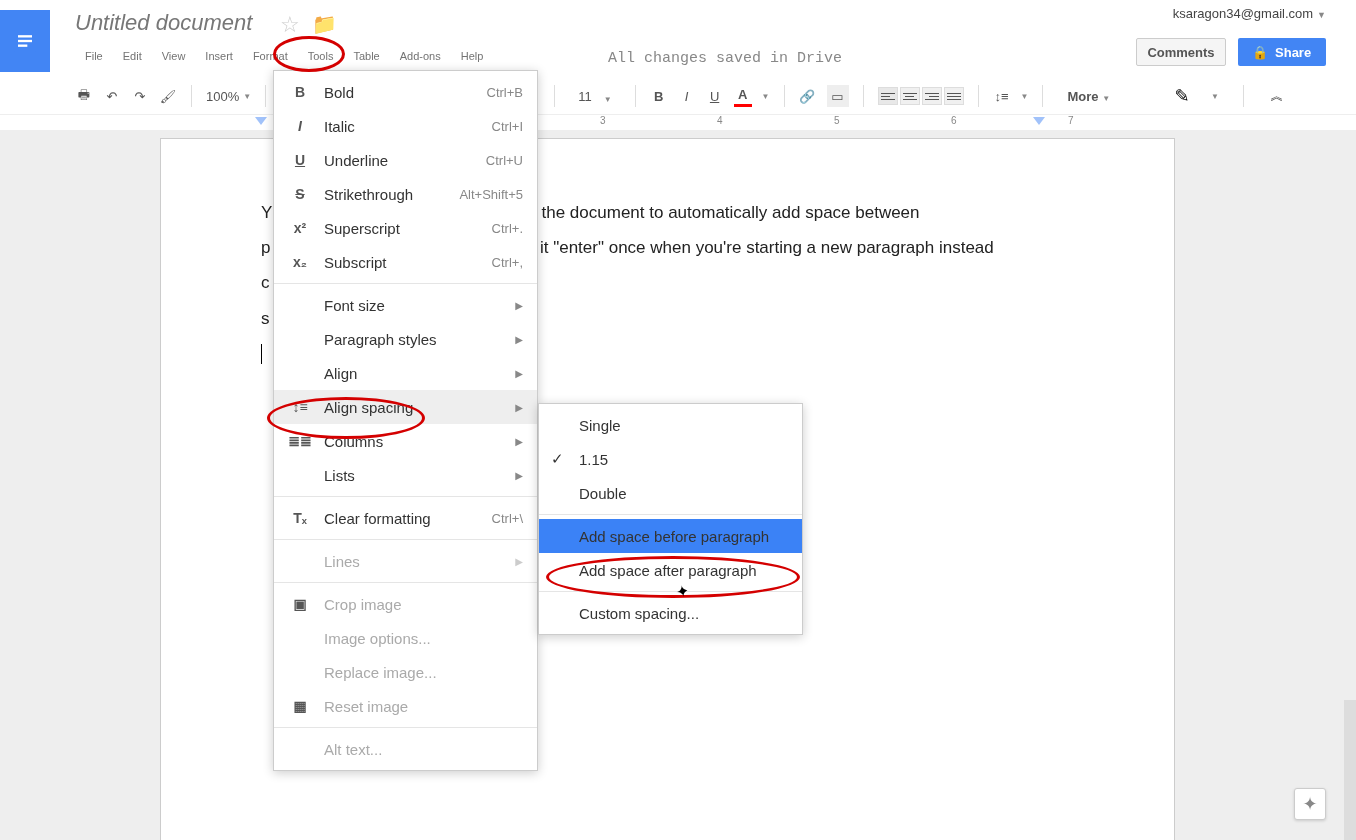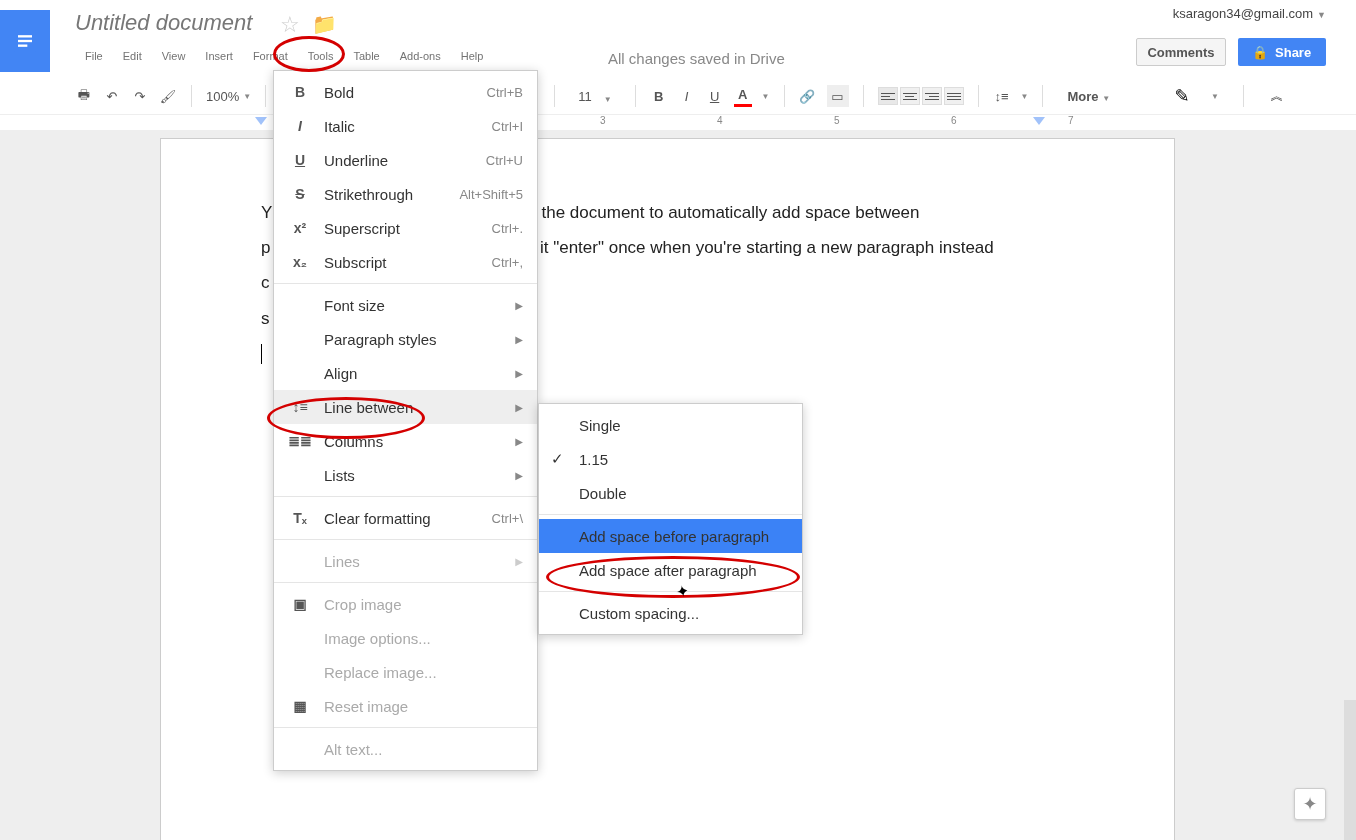--- a/index.html
+++ b/index.html
@@ -15,21 +15,21 @@
 
   .star { position: absolute; top: 12px; left: 280px; color: #ccc; font-size: 22px; }
   .folder { position: absolute; top: 12px; left: 312px; color: #999; font-size: 20px; }
 
   .account { position: absolute; top: 6px; right: 30px; font-size: 13px; color: #444; }
   .account .tri { font-size: 9px; color: #888; margin-left: 4px; }
 
   .menu-bar { position: absolute; top: 44px; left: 75px; display: flex; gap: 0; }
   .menu-bar .mi { padding: 6px 10px; font-size: 11px; color: #737373; cursor: pointer; }
 
-  .save-status { position: absolute; top: 44px; left: 608px; font-size: 15px; color: #888; padding:6px 0;}
+  .save-status { position: absolute; top: 44px; left: 608px; font-size: 15px; color: #888; padding:6px 0;font-family:Liberation Mono, monospace;}
 
   .btn-comments { position: absolute; top: 38px; right: 130px; width: 90px; height: 28px; background: #f5f5f5; border:1px solid #ccc; border-radius:2px; font-size:13px; display:flex; align-items:center; justify-content:center; font-weight:bold; color:#555;}
   .btn-share { position: absolute; top: 38px; right: 30px; width: 88px; height: 28px; background: #4285f4; color:#fff; border-radius:2px; font-size:13px; font-weight:bold; display:flex; align-items:center; justify-content:center; gap:6px;}
 
   .toolbar { position: absolute; top: 78px; left:0; right:0; height:36px; display:flex; align-items:center; padding-left: 75px; gap: 10px; color:#555; font-size:13px; }
   .toolbar .sep { width:1px; height:22px; background:#ddd; margin:0 4px; }
   .toolbar .tb { min-width:18px; height:22px; display:flex; align-items:center; justify-content:center; cursor:pointer; }
   .toolbar .zoom { display:flex; align-items:center; gap:4px;}
   .toolbar .font-size { border:1px solid transparent; padding:2px 8px; display:flex; gap:12px; align-items:flex-end;}
   .toolbar .tri { font-size:8px; color:#888;}
@@ -257,21 +257,21 @@
       <span>Paragraph styles</span>
       <span class="arr">▶</span>
     </div>
   <div class="row">
       <span class="ico"></span>
       <span>Align</span>
       <span class="arr">▶</span>
     </div>
   <div class="row hover">
       <span class="ico">↕≡</span>
-      <span>Line between</span>
+      <span>Align spacing</span>
       <span class="arr">▶</span>
     </div>
   <div class="row">
       <span class="ico">≣≣</span>
       <span>Columns</span>
       <span class="arr">▶</span>
     </div>
   <div class="row">
       <span class="ico"></span>
       <span>Lists</span>

